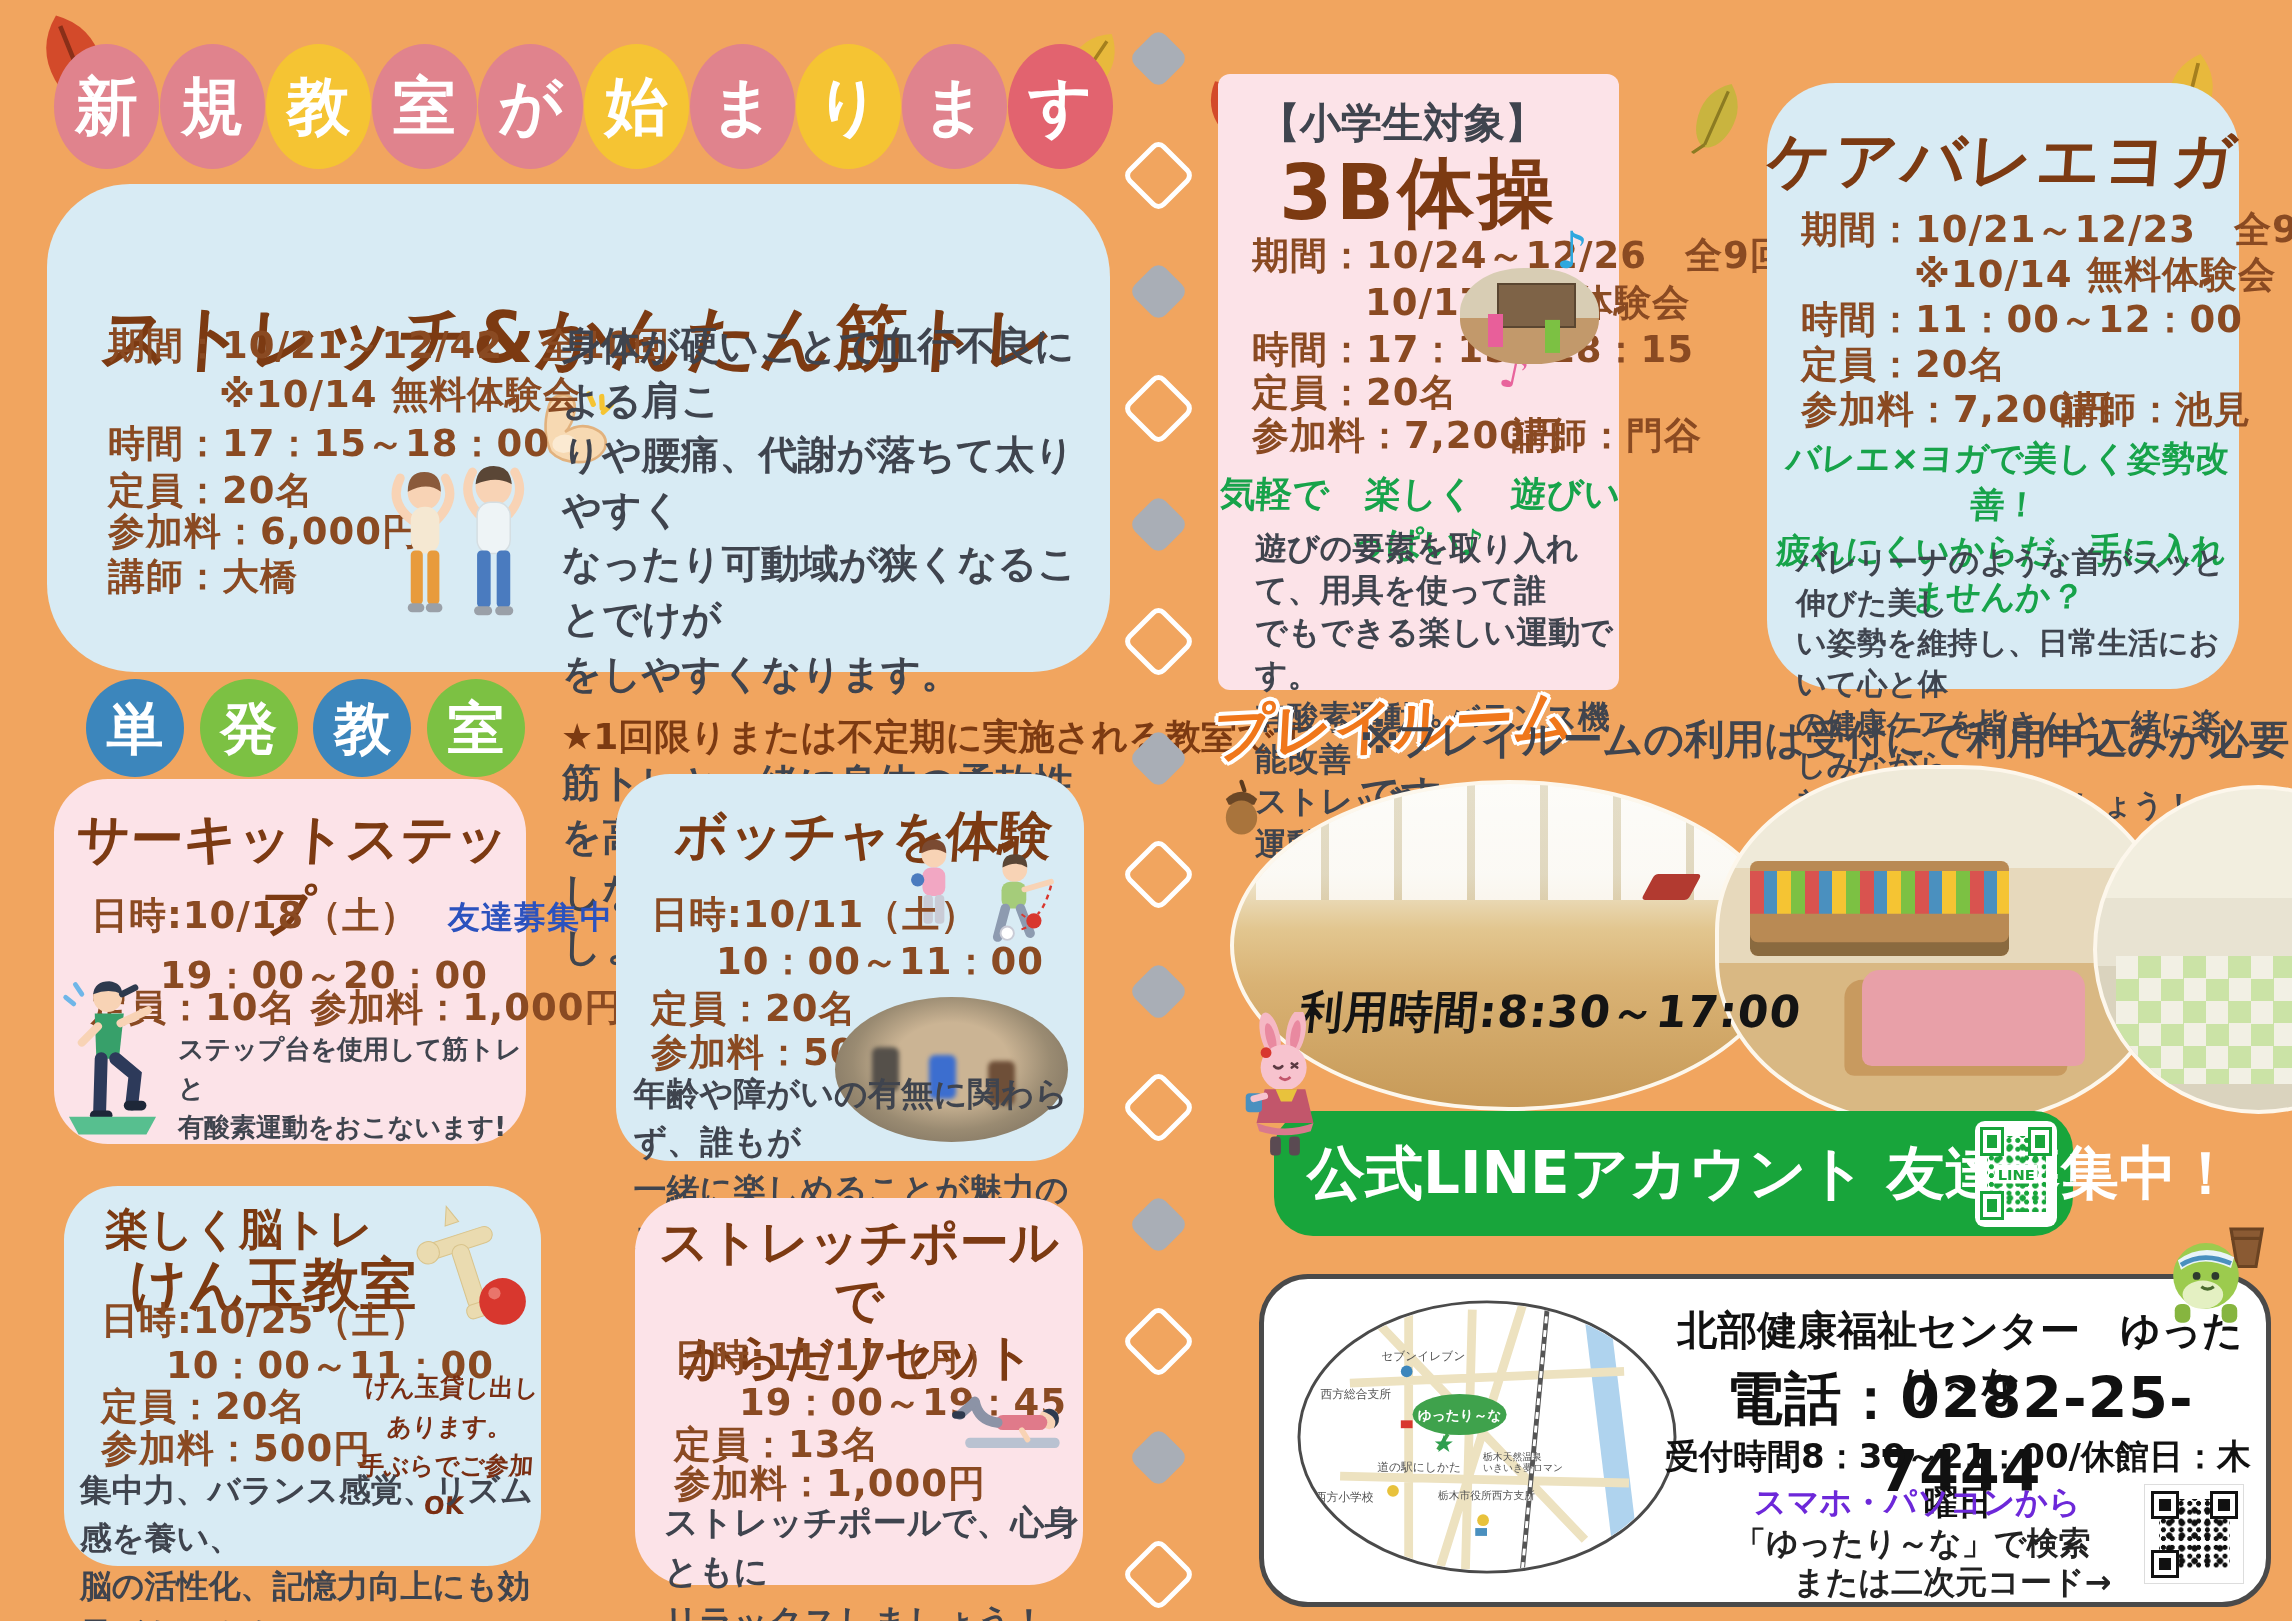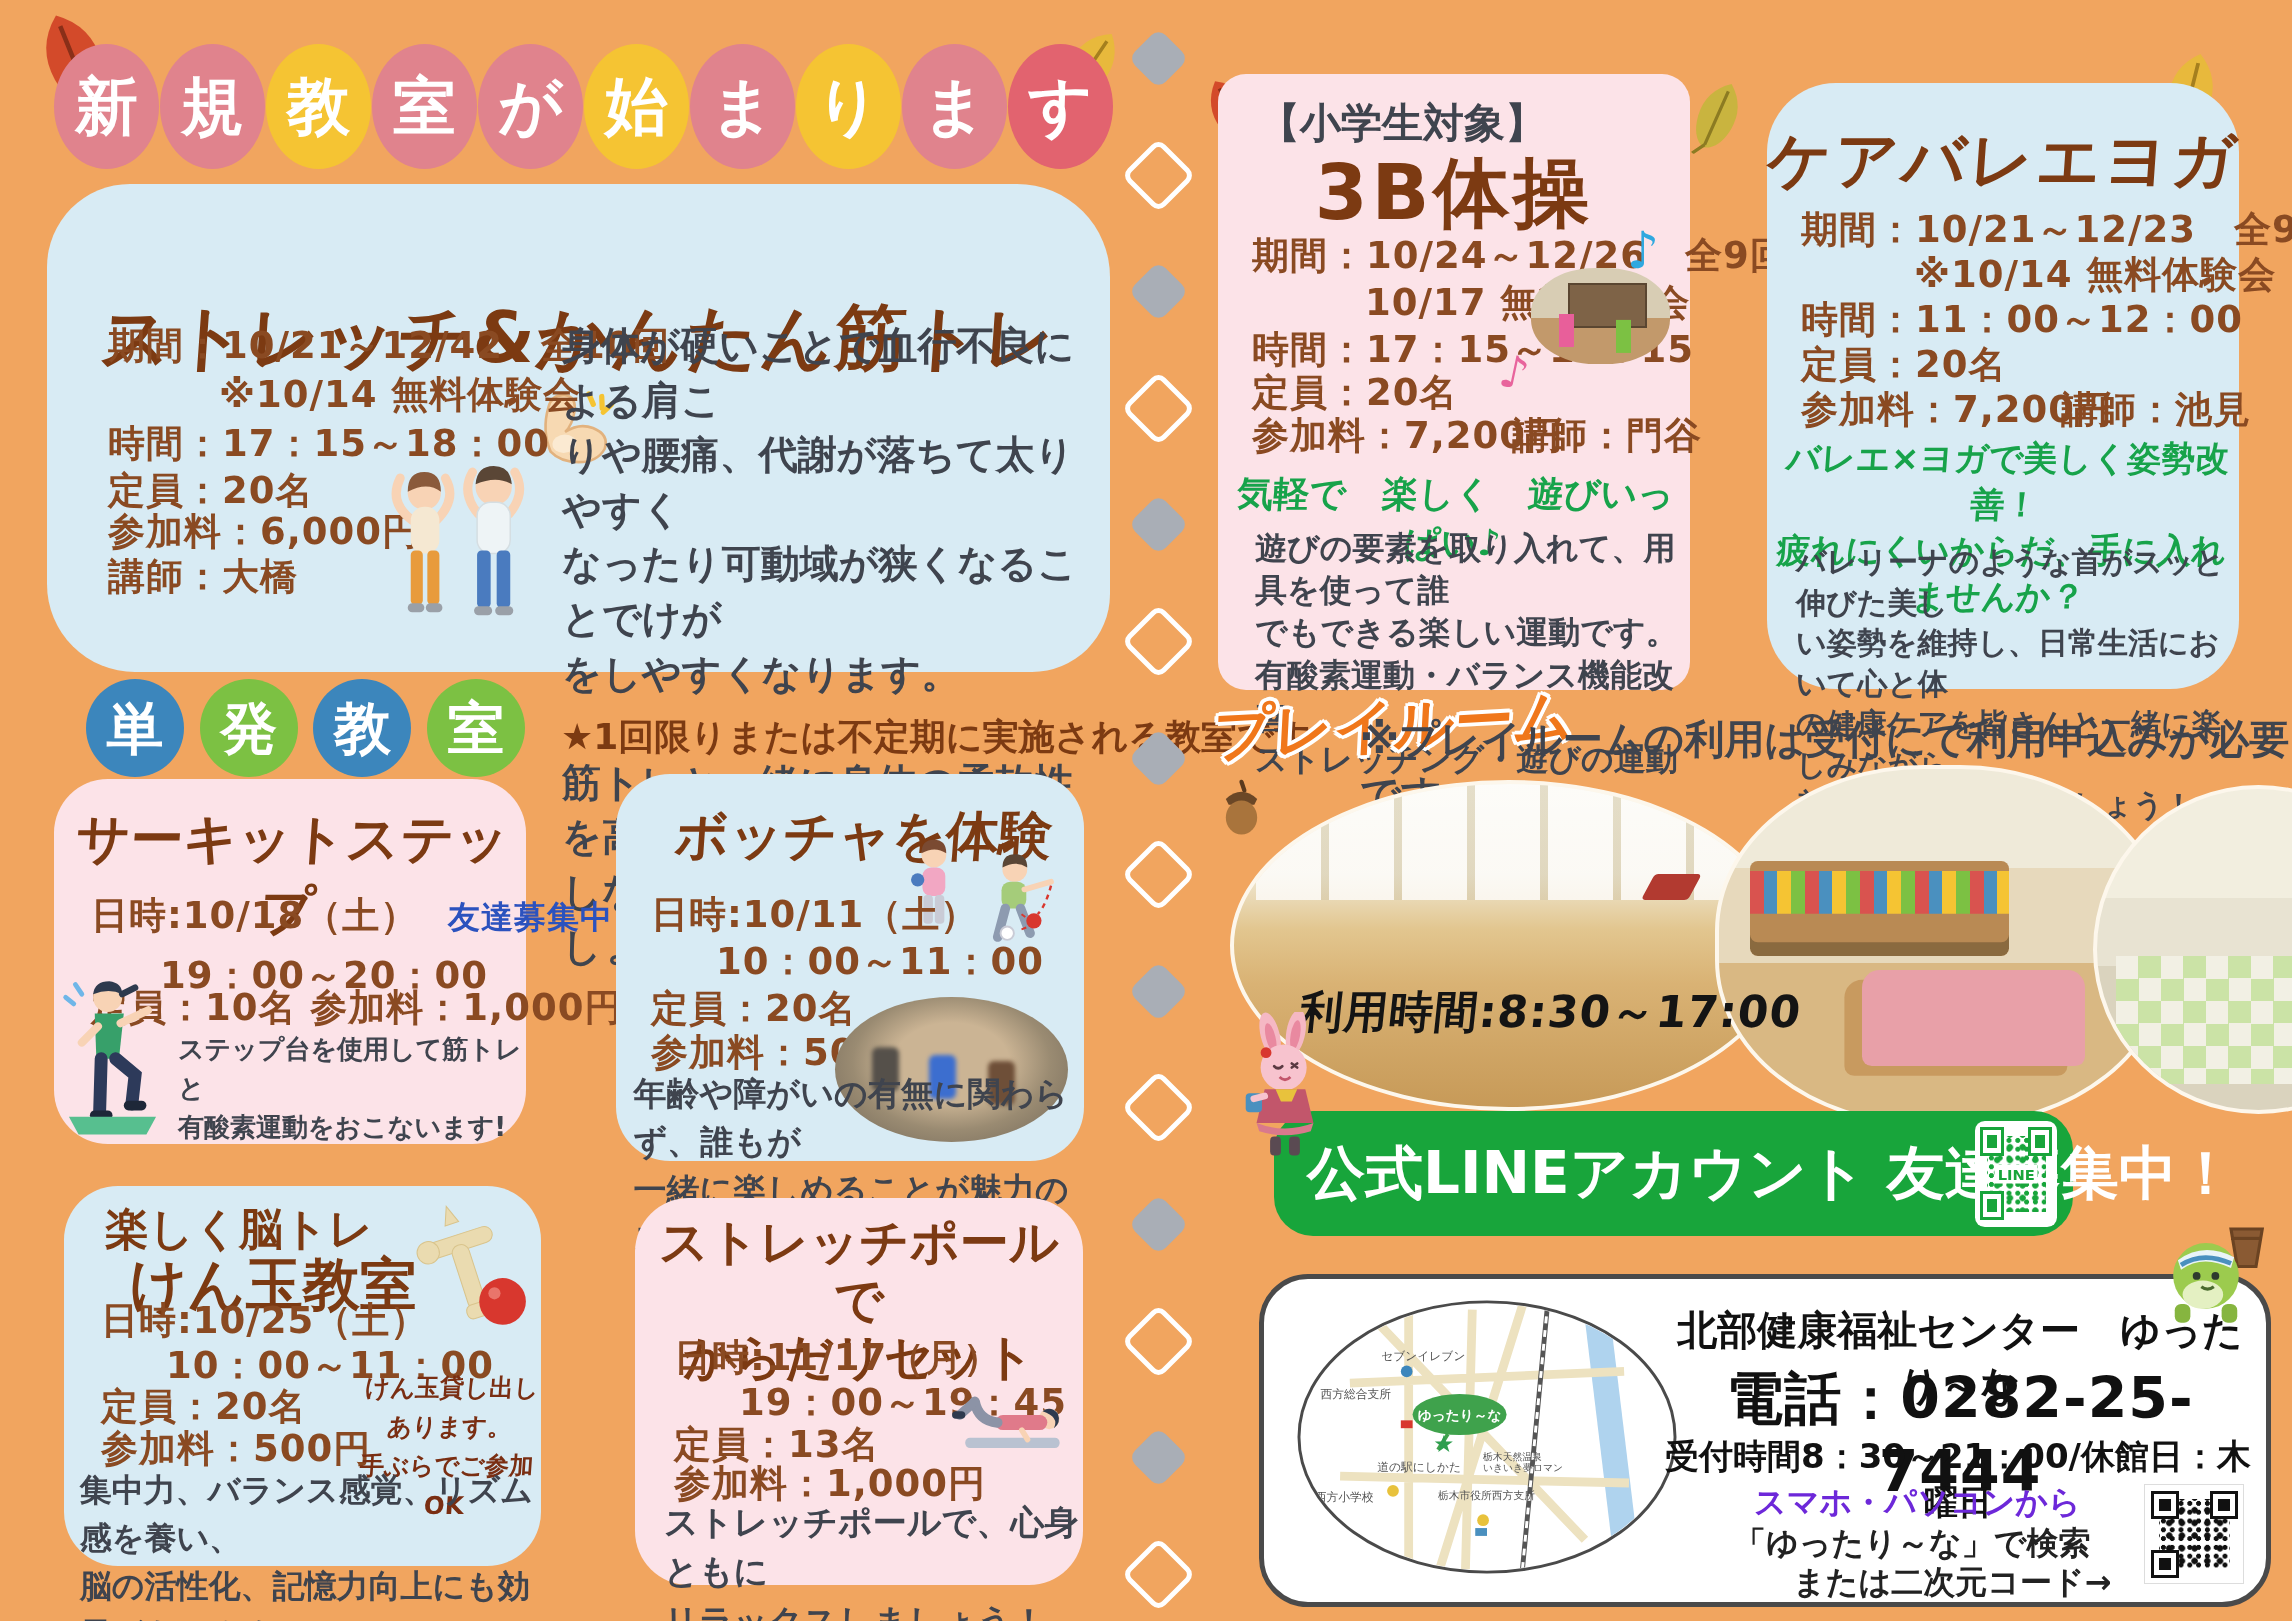--- a/index.html
+++ b/index.html
@@ -296,21 +296,21 @@
     <span class="dia dg"></span>
     <span class="dia do"></span>
     <span class="dia dg"></span>
     <span class="dia do"></span>
     <span class="dia dg"></span>
     <span class="dia do"></span>
     <span class="dia dg"></span>
     <span class="dia do"></span>
   </div>
 
-  <section class="card pink" style="left:1218px;top:74px;width:472px;height:616px;border-radius:28px;">
+  <section class="card pink" style="left:1218px;top:74px;width:401px;height:616px;border-radius:12px;">
     <div class="abs" style="left:41px;top:21.6px;font-size:41px;font-weight:bold;color:#3F444E;">【小学生対象】</div>
     <div class="ttl" style="left:0;right:0;top:69px;text-align:center;font-size:76px;letter-spacing:3.9px;">3B体操</div>
     <div class="dl" style="left:34px;top:157px;">期間：10/24～12/26　全9回</div>
     <span class="note-music" style="position:absolute;right:31px;top:147px;font-size:51px;color:#2FA8DF;">♪</span>
     <div class="dl" style="left:147px;top:204px;">10/17 無料体験会</div>
     <div class="dl" style="left:34px;top:251px;">時間：17：15～18：15</div>
     <div class="dl" style="left:34px;top:294px;">定員：20名</div>
     <div class="dl" style="left:34px;top:337px;">参加料：7,200円</div>
     <div class="dl" style="left:294px;top:337px;">講師：門谷</div>
     <span class="note-music" style="position:absolute;left:282px;top:272px;font-size:45px;color:#E8649C;transform:rotate(12deg);">♪</span>

